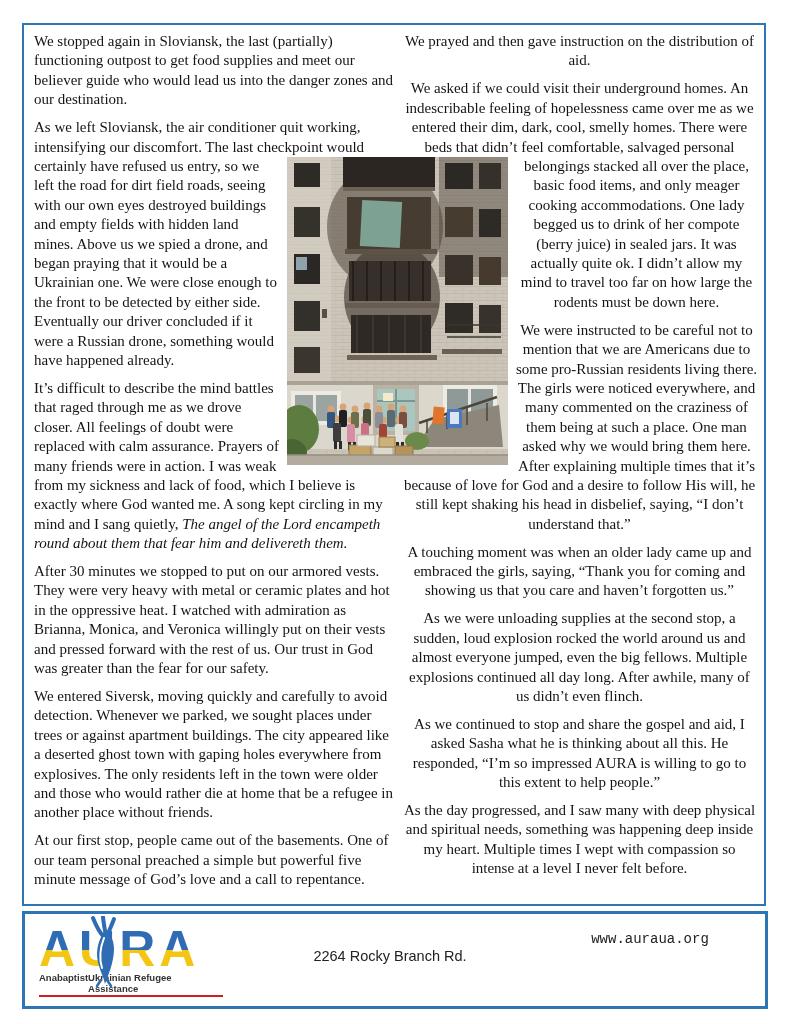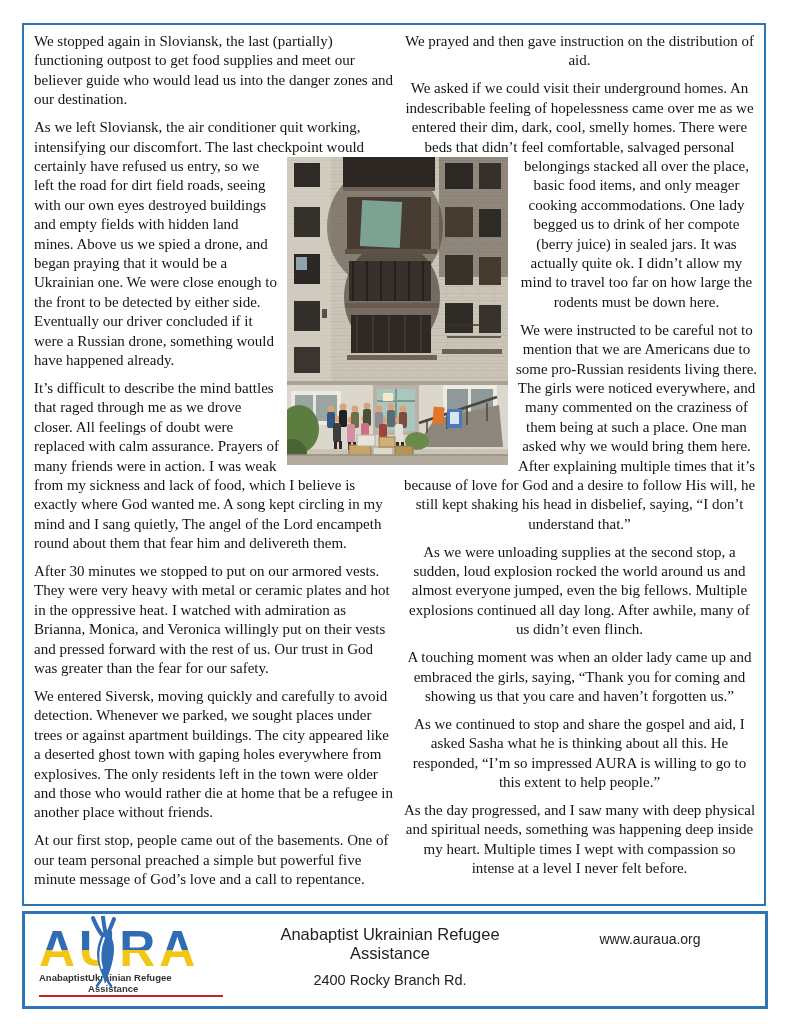--- a/index.html
+++ b/index.html
@@ -4,21 +4,21 @@
 <style>
   html,body{margin:0;padding:0;background:#ffffff;}
   #page{position:relative;width:791px;height:1024px;background:#ffffff;overflow:hidden;
         font-family:"Liberation Serif",serif;color:#141414;}
   #main-box{position:absolute;left:22px;top:23px;width:740px;height:879px;
             border:2px solid #2E75B6;background:#ffffff;}
   .col{position:absolute;top:7px;font-size:15px;line-height:19.4px;text-align:left;}
   #col-left{left:10px;width:360px;}
   #col-right{left:377px;width:357px;text-align:center;}
   .col p{margin:0 0 8.5px 0;}
-  .col .it{}
+  .col .it{font-style:italic;}
   .wrap-spacer-l{float:right;width:114px;height:440px;
      shape-outside:polygon(0 125px,114px 125px,114px 440px,0 440px);}
   .wrap-spacer-r{float:left;width:114px;height:440px;
      shape-outside:polygon(0 131px,114px 131px,114px 440px,0 440px);}
   #photo{position:absolute;left:263px;top:132px;width:221px;height:308px;overflow:hidden;}
   #photo svg{display:block;}
   #footer-box{position:absolute;left:22px;top:911px;width:740px;height:92px;
               border:3px solid #2E75B6;background:#ffffff;display:flex;align-items:center;
               font-family:"Liberation Sans",sans-serif;color:#222;}
   #logo-wrap{width:220px;padding-left:14px;box-sizing:border-box;position:relative;}
@@ -28,21 +28,21 @@
       -webkit-background-clip:text;background-clip:text;color:transparent;}
   #dove{position:absolute;left:58px;top:-8px;width:44px;height:72px;}
   #logo-tagline{display:flex;justify-content:flex-end;width:184px;
       font-size:9.5px;font-weight:bold;color:#333;border-bottom:2.5px solid #cc1f1f;
       padding-bottom:1px;margin-top:-2px;}
   #org-block{flex:1;text-align:center;}
   #org-name{font-size:16.5px;margin-bottom:9px;}
   .addr{font-size:14.5px;margin-bottom:8px;}
   #contact-block{width:230px;text-align:center;align-self:flex-start;padding-top:17px;
       font-size:14px;}
-  #website{margin-bottom:12px;}
+  #website{margin-bottom:12px;font-family:Liberation Mono, monospace;}
   a.plain{color:#222;text-decoration:none;}
 </style>
 </head>
 <body>
 
 <div id="page">
 
   <div id="main-box">
     <div id="col-left" class="col">
       <div class="wrap-spacer-l"></div>
@@ -51,22 +51,22 @@
         <p><span>It’s difficult to describe the mind battles that raged through me as we drove closer. All feelings of doubt were replaced with calm assurance. Prayers of many friends were in action. I was weak from my sickness and lack of food, which I believe is exactly where God wanted me. A song kept circling in my mind and I sang quietly, </span><span class="it">The angel of the Lord encampeth round about them that fear him and delivereth them.</span></p>
         <p><span>After 30 minutes we stopped to put on our armored vests. They were very heavy with metal or ceramic plates and hot in the oppressive heat. I watched with admiration as Brianna, Monica, and Veronica willingly put on their vests and pressed forward with the rest of us. Our trust in God was greater than the fear for our safety.</span></p>
         <p><span>We entered Siversk, moving quickly and carefully to avoid detection. Whenever we parked, we sought places under trees or against apartment buildings. The city appeared like a deserted ghost town with gaping holes everywhere from explosives. The only residents left in the town were older and those who would rather die at home that be a refugee in another place without friends.</span></p>
         <p><span>At our first stop, people came out of the basements. One of our team personal preached a simple but powerful five minute message of God’s love and a call to repentance.</span></p>
       </div>
     <div id="col-right" class="col">
       <div class="wrap-spacer-r"></div>
     <p><span>We prayed and then gave instruction on the distribution of aid.</span></p>
         <p><span>We asked if we could visit their underground homes. An indescribable feeling of hopelessness came over me as we entered their dim, dark, cool, smelly homes. There were beds that didn’t feel comfortable, salvaged personal belongings stacked all over the place, basic food items, and only meager cooking accommodations. One lady begged us to drink of her compote (berry juice) in sealed jars. It was actually quite ok. I didn’t allow my mind to travel too far on how large the rodents must be down here.</span></p>
         <p><span>We were instructed to be careful not to mention that we are Americans due to some pro-Russian residents living there. The girls were noticed everywhere, and many commented on the craziness of them being at such a place. One man asked why we would bring them here. After explaining multiple times that it’s because of love for God and a desire to follow His will, he still kept shaking his head in disbelief, saying, “I don’t understand that.”</span></p>
+        <p><span>A touching moment was when an older lady came up and embraced the girls, saying, “Thank you for coming and showing us that you care and haven’t forgotten us.”</span></p>
         <p><span>As we were unloading supplies at the second stop, a sudden, loud explosion rocked the world around us and almost everyone jumped, even the big fellows. Multiple explosions continued all day long. After awhile, many of us didn’t even flinch.</span></p>
-        <p><span>A touching moment was when an older lady came up and embraced the girls, saying, “Thank you for coming and showing us that you care and haven’t forgotten us.”</span></p>
         <p><span>As we continued to stop and share the gospel and aid, I asked Sasha what he is thinking about all this. He responded, “I’m so impressed AURA is willing to go to this extent to help people.”</span></p>
         <p><span>As the day progressed, and I saw many with deep physical and spiritual needs, something was happening deep inside my heart. Multiple times I wept with compassion so intense at a level I never felt before.</span></p>
       </div>
 
     <div id="photo" title="War-damaged apartment building with burned balconies; aid team and residents standing in front with boxes of supplies">
       <svg width="221" height="308" viewBox="0 0 221 308" preserveAspectRatio="none">
         <defs>
           <pattern id="brick" width="16" height="7" patternUnits="userSpaceOnUse">
             <rect width="16" height="7" fill="#cbc4b8"></rect>
             <path d="M0 0 H16 M0 3.5 H16" stroke="#bcb4a6" stroke-width="0.7"></path>
@@ -208,21 +208,20 @@
         <path d="M22 14 C14 26 12 38 16 50 C18 57 21 62 22 68 C25 60 31 46 31 33 C31 23 27 18 22 14 Z" fill="#2f6cb3"></path>
         <path d="M21 22 C17 32 16 42 19 52" stroke="#ffffff" stroke-width="2" fill="none" stroke-linecap="round"></path>
         <path d="M18 64 L14 70 M24 64 L28 70" stroke="#2f6cb3" stroke-width="2.5" stroke-linecap="round"></path>
       </svg>
       <div id="logo-tagline">
         <span>Anabaptist</span>
         <span>Ukrainian Refugee Assistance</span>
       </div>
     </div>
     <div id="org-block">
-      <div id="org-name">Anabaptist Ukrainian Refugee Assistance</div>
-      <div class="addr">2400 Rocky Branch Rd.</div>
+      <div class="addr">2264 Rocky Branch Rd.</div>
     </div>
     <div id="contact-block">
       <div id="website"><a class="plain">www.auraua.org</a></div>
     </div>
   </div>
 
 </div>
 
 </body></html>

